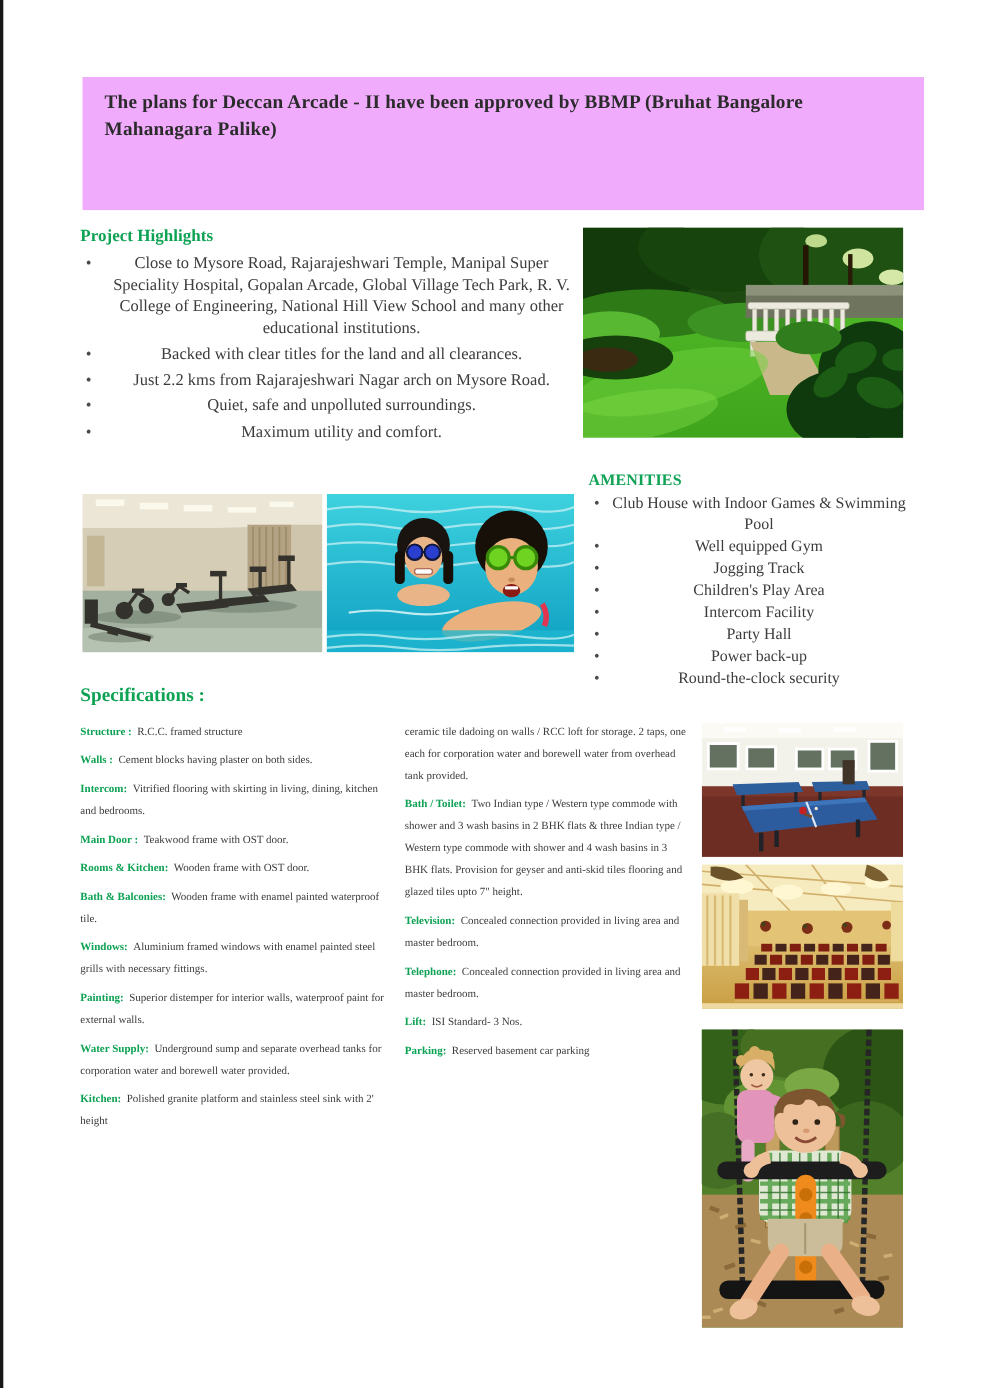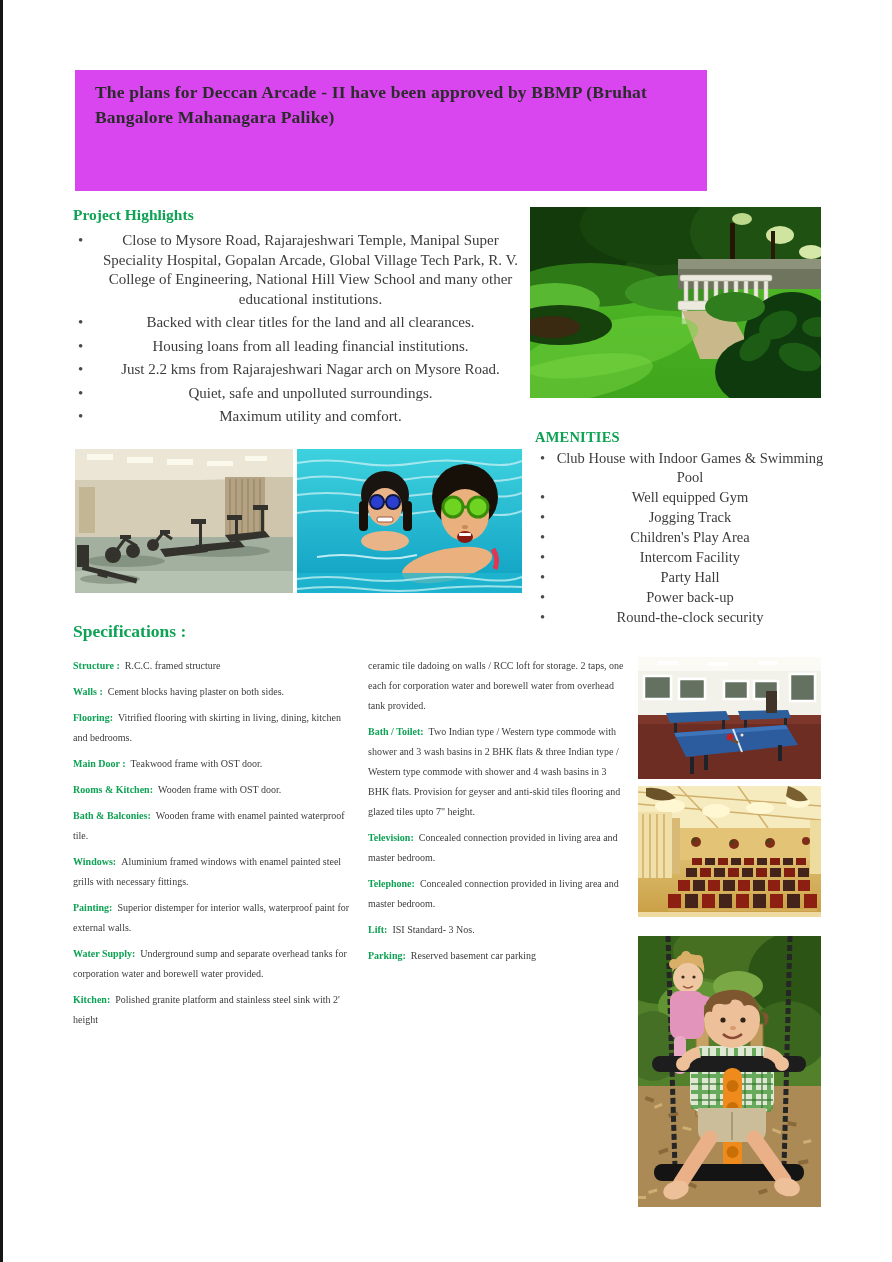--- a/index.html
+++ b/index.html
@@ -3,22 +3,22 @@
 <meta charset="utf-8">
 <style>
   html,body{margin:0;padding:0;}
   body{
     width:892px;height:1262px;position:relative;background:#ffffff;
     font-family:"Liberation Serif", serif;color:#3c3c3c;overflow:hidden;
   }
   .edge-left{position:absolute;left:0;top:0;width:3px;height:1262px;background:#161616;}
   
   .header-box{
-    position:absolute;left:75px;top:70px;width:632px;height:121px;
-    background:#d946ef;box-sizing:border-box;padding:10px 20px 16px 20px;
+    position:absolute;left:75px;top:70px;width:765px;height:121px;
+    background:#f0abfc;box-sizing:border-box;padding:10px 20px 16px 20px;
   }
   .header-title{
     font-size:17.5px;font-weight:bold;color:#2b2b2b;line-height:25px;
     letter-spacing:.2px;
   }
   .header-body{
     margin-top:10px;font-size:17.5px;color:#333333;line-height:25px;
     text-align:justify;
   }
   
@@ -55,21 +55,20 @@
 
 <div class="header-box">
   <div class="header-title">The plans for Deccan Arcade - II have been approved by BBMP (Bruhat Bangalore Mahanagara Palike)</div>
 </div>
 
 <div class="ph">
   <div class="g-head ph-heading">Project Highlights</div>
   <ul class="blist">
     <li>Close to Mysore Road, Rajarajeshwari Temple, Manipal Super Speciality Hospital, Gopalan Arcade, Global Village Tech Park, R. V. College of Engineering, National Hill View School and many other educational institutions.</li>
     <li>Backed with clear titles for the land and all clearances.</li>
-    <li>Housing loans from all leading financial institutions.</li>
     <li>Just 2.2 kms from Rajarajeshwari Nagar arch on Mysore Road.</li>
     <li>Quiet, safe and unpolluted surroundings.</li>
     <li>Maximum utility and comfort.</li>
   </ul>
 </div>
 
 <svg class="photo" style="left:530px;top:207px;" width="291" height="191" viewBox="0 0 291 191" aria-label="garden">
   <defs>
     <linearGradient id="gLawn" x1="0" y1="0" x2="0" y2="1">
       <stop offset="0" stop-color="#57c02c"></stop>
@@ -235,21 +234,21 @@
     <li>Power back-up</li>
     <li>Round-the-clock security</li>
   </ul>
 </div>
 
 <div class="g-head spec-heading">Specifications :</div>
 
 <div class="spec-col left">
   <p class="spec"><span class="lbl">Structure :</span><span>R.C.C. framed structure</span></p>
   <p class="spec"><span class="lbl">Walls :</span><span>Cement blocks having plaster on both sides.</span></p>
-  <p class="spec"><span class="lbl">Flooring:</span><span>Vitrified flooring with skirting in living, dining, kitchen and bedrooms.</span></p>
+  <p class="spec"><span class="lbl">Intercom:</span><span>Vitrified flooring with skirting in living, dining, kitchen and bedrooms.</span></p>
   <p class="spec"><span class="lbl">Main Door :</span><span>Teakwood frame with OST door.</span></p>
   <p class="spec"><span class="lbl">Rooms &amp; Kitchen:</span><span>Wooden frame with OST door.</span></p>
   <p class="spec"><span class="lbl">Bath &amp; Balconies:</span><span>Wooden frame with enamel painted waterproof tile.</span></p>
   <p class="spec"><span class="lbl">Windows:</span><span>Aluminium framed windows with enamel painted steel grills with necessary fittings.</span></p>
   <p class="spec"><span class="lbl">Painting:</span><span>Superior distemper for interior walls, waterproof paint for external walls.</span></p>
   <p class="spec"><span class="lbl">Water Supply:</span><span>Underground sump and separate overhead tanks for corporation water and borewell water provided.</span></p>
   <p class="spec"><span class="lbl">Kitchen:</span><span>Polished granite platform and stainless steel sink with 2' height</span></p>
 </div>
 
 <div class="spec-col right">

